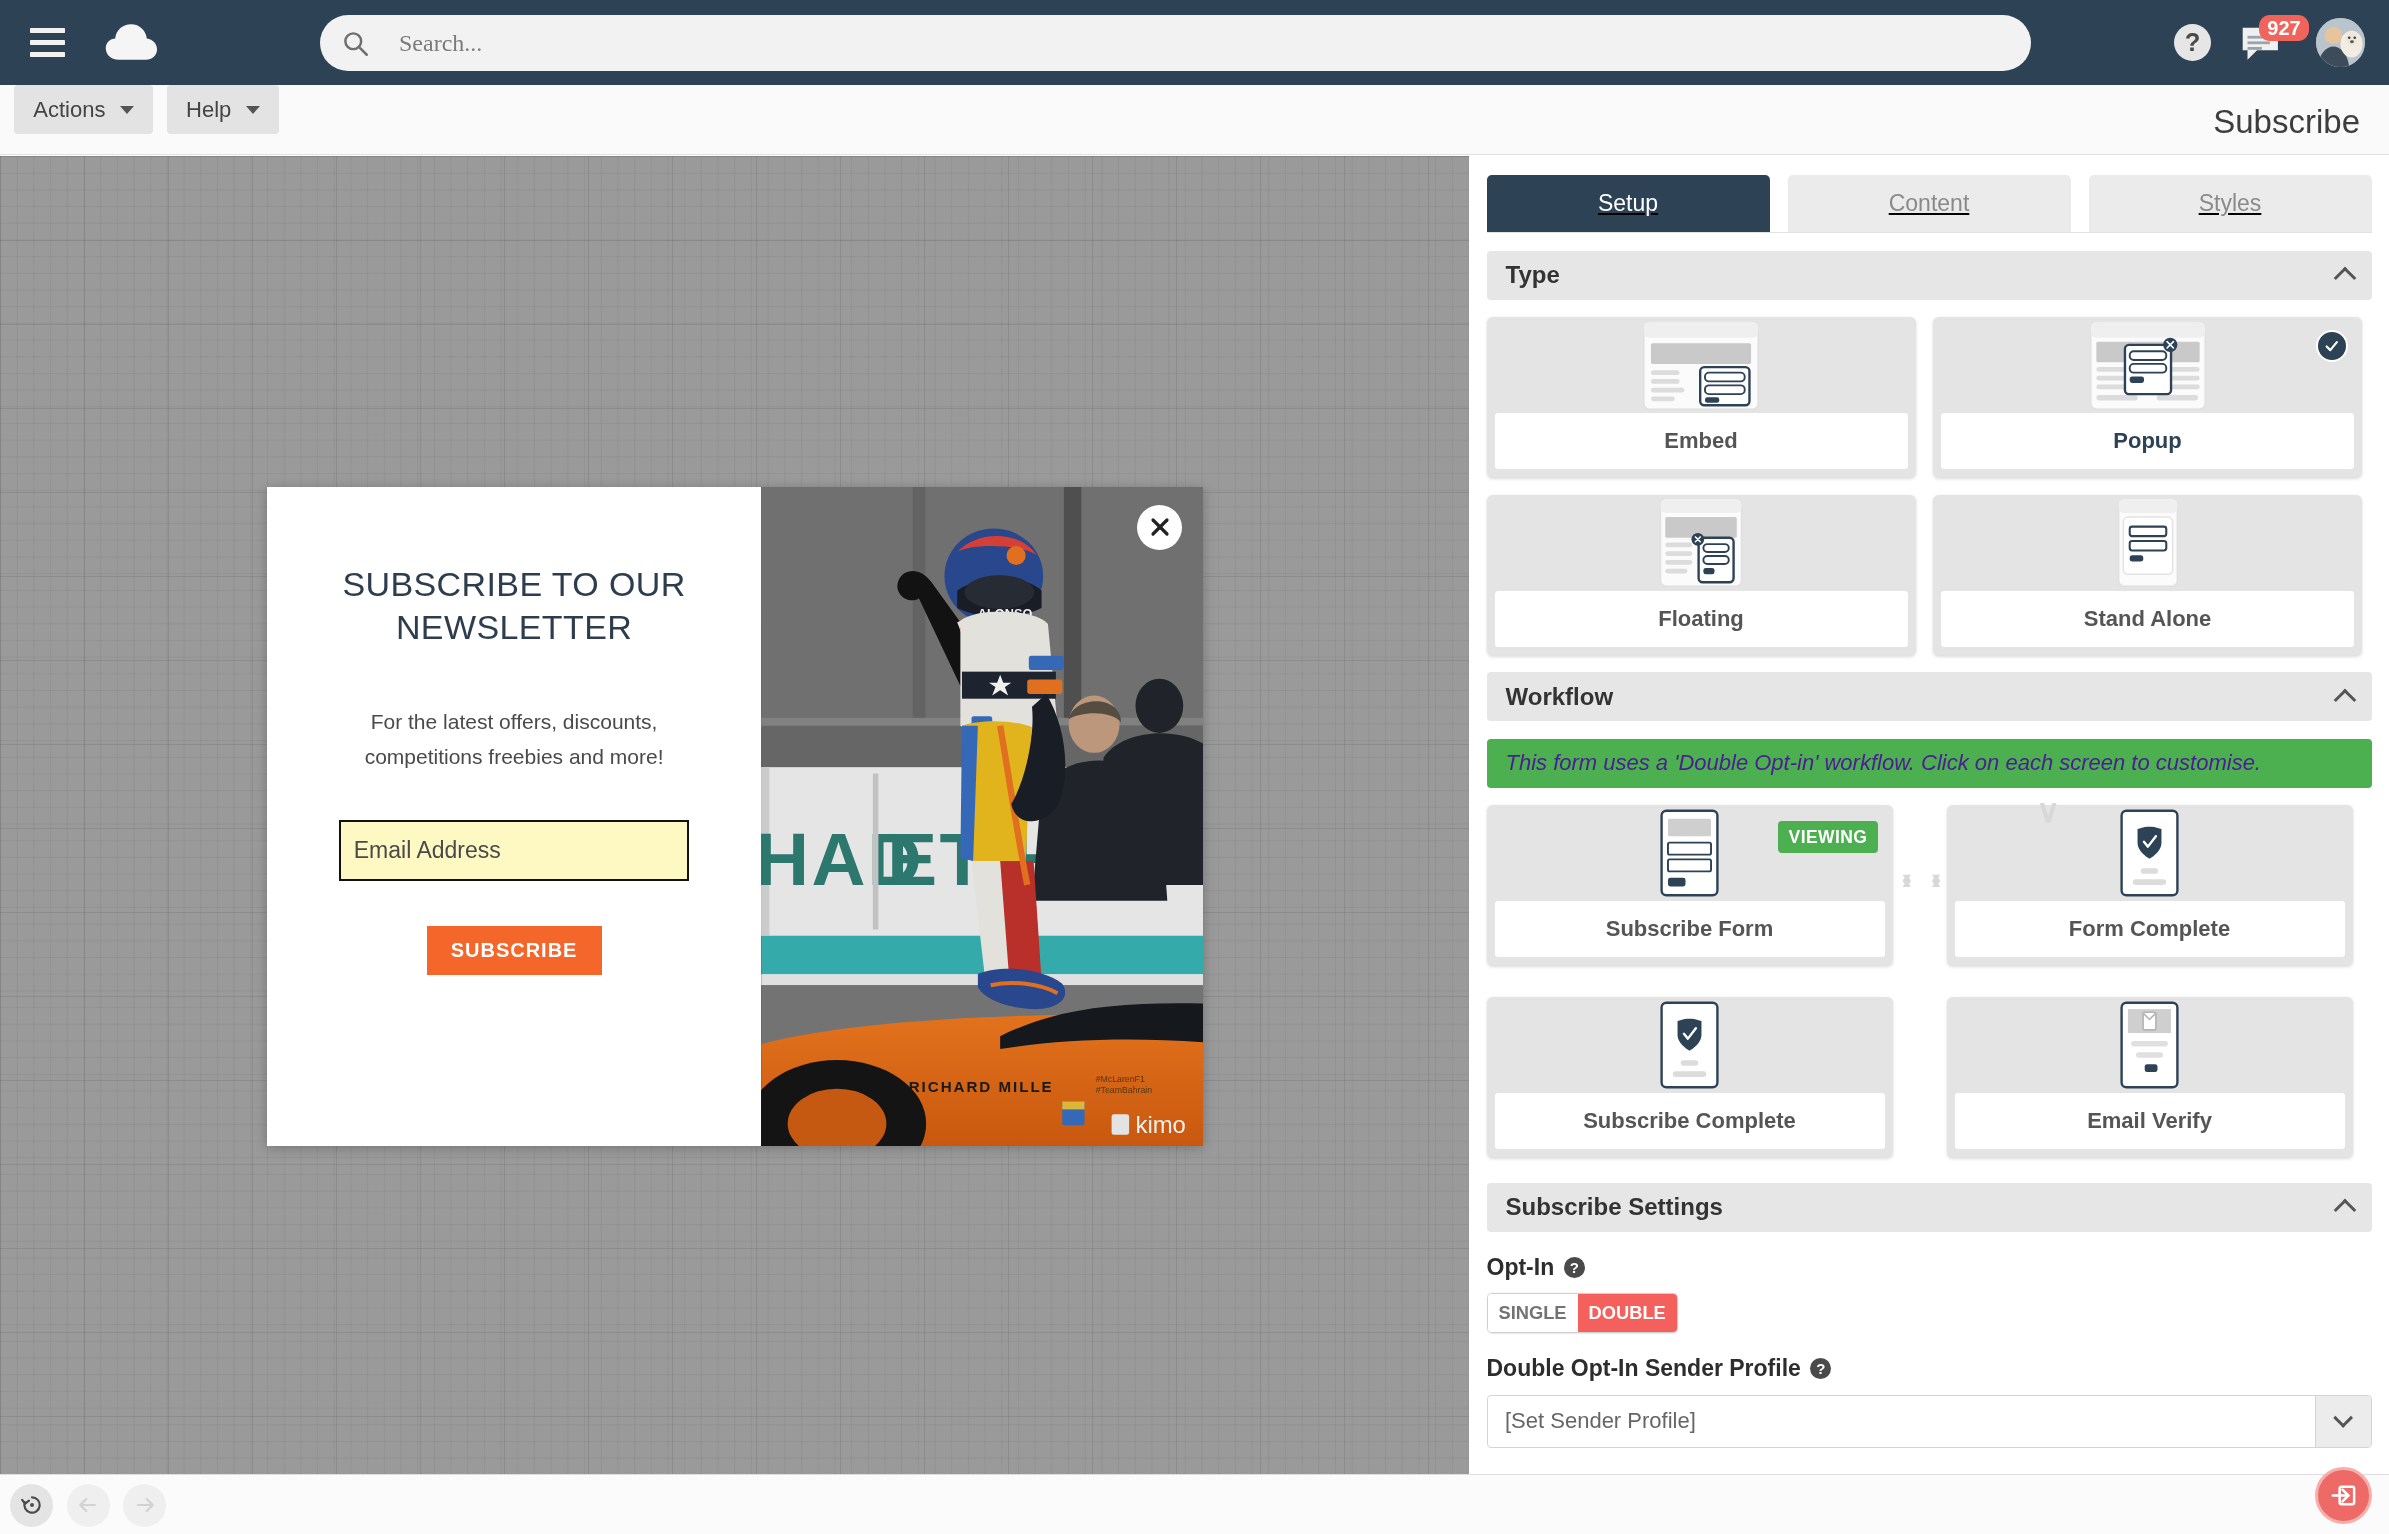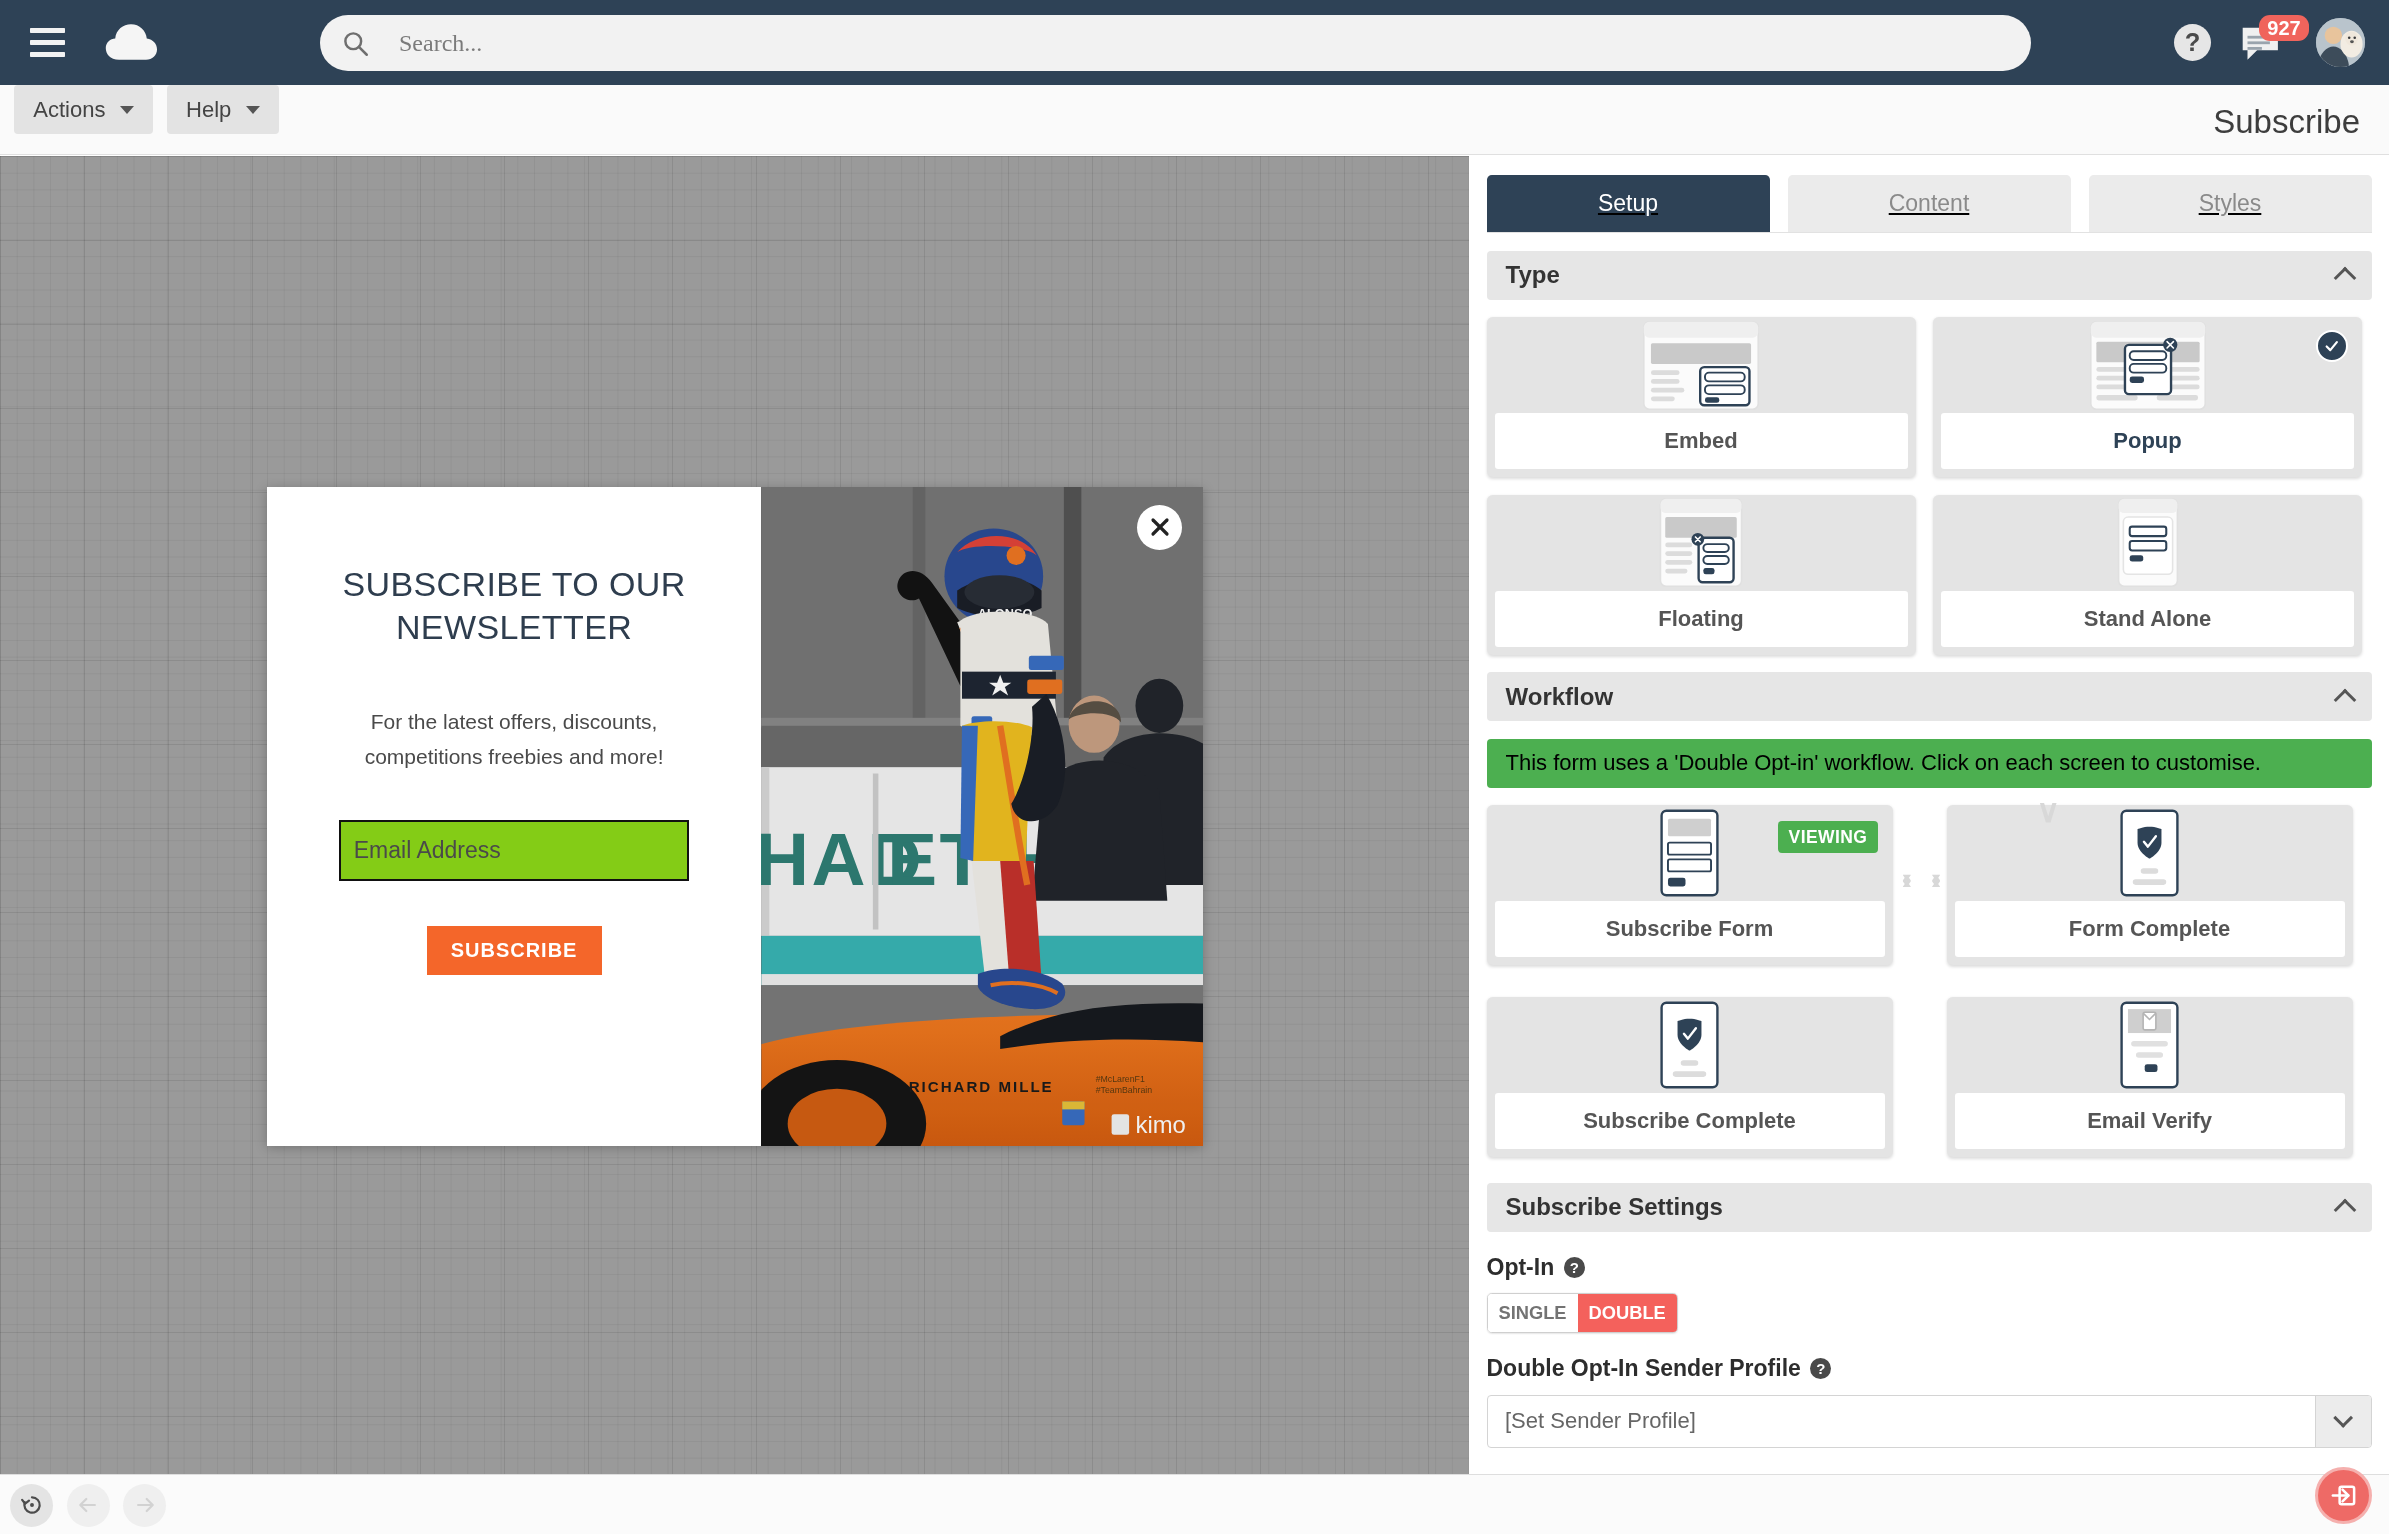--- a/index.html
+++ b/index.html
@@ -102,21 +102,21 @@
     padding: 76px 62px 0 62px; text-align: center;
   }
   #popup-heading {
     font-size: 34px; color: #2e3d4e; line-height: 1.25; letter-spacing: 0.4px;
   }
   #popup-sub {
     margin-top: 57px; font-size: 21px; color: #4a4a4a; line-height: 1.65;
   }
   #popup-email {
     margin-top: 46px; width: 350px; height: 61px;
-    border: 2.4px solid #111; background: #84cc16;
+    border: 2.4px solid #111; background: #fef9c3;
     font-family: "Liberation Sans", sans-serif; font-size: 23px; color: #3c3c3c;
     padding-left: 12.7px; outline: none; display: block; margin-left: auto; margin-right: auto;
   }
   #popup-email::placeholder { color: #4a4a4a; }
   #popup-btn {
     margin: 45px auto 0 auto; display: block;
     width: 175px; height: 49px;
     background: #f4662a; color: #fff; border: none;
     font-family: "Liberation Sans", sans-serif; font-size: 20px; font-weight: bold;
     letter-spacing: 1px; cursor: pointer;
@@ -202,23 +202,23 @@
     background: #2e4256; border: 2.4px solid #fff;
     display: flex; align-items: center; justify-content: center;
   }
   .card-badge {
     position: absolute; right: 14.3px; top: 16px;
     background: #4caf50; color: #fff; border-radius: 4px;
     font-size: 17.5px; font-weight: bold; padding: 5.6px 11px; letter-spacing: 0.4px;
   }
 
   #workflow-banner {
-    margin: 17.5px 17.5px 0 17.5px; background: #4caf50; color: #000000;
+    margin: 17.5px 17.5px 0 17.5px; background: #4caf50; color: #4c1d95;
     border-radius: 4px; height: 49px; display: flex; align-items: center;
-    padding: 0 19px; font-size: 22px;
+    padding: 0 19px; font-size: 22px; font-style: italic;
   }
 
   
   #wf-grid { position: relative; margin: 17.5px 17.5px 0 17.5px; }
   #wf-row1, #wf-row2 { display: flex; gap: 54px; }
   #wf-row2 { margin-top: 32px; }
   .wf-card { width: 406px; }
   .conn {
     position: absolute; color: #d8d8d8; font-size: 32px; font-weight: bold;
     line-height: 1; user-select: none;

